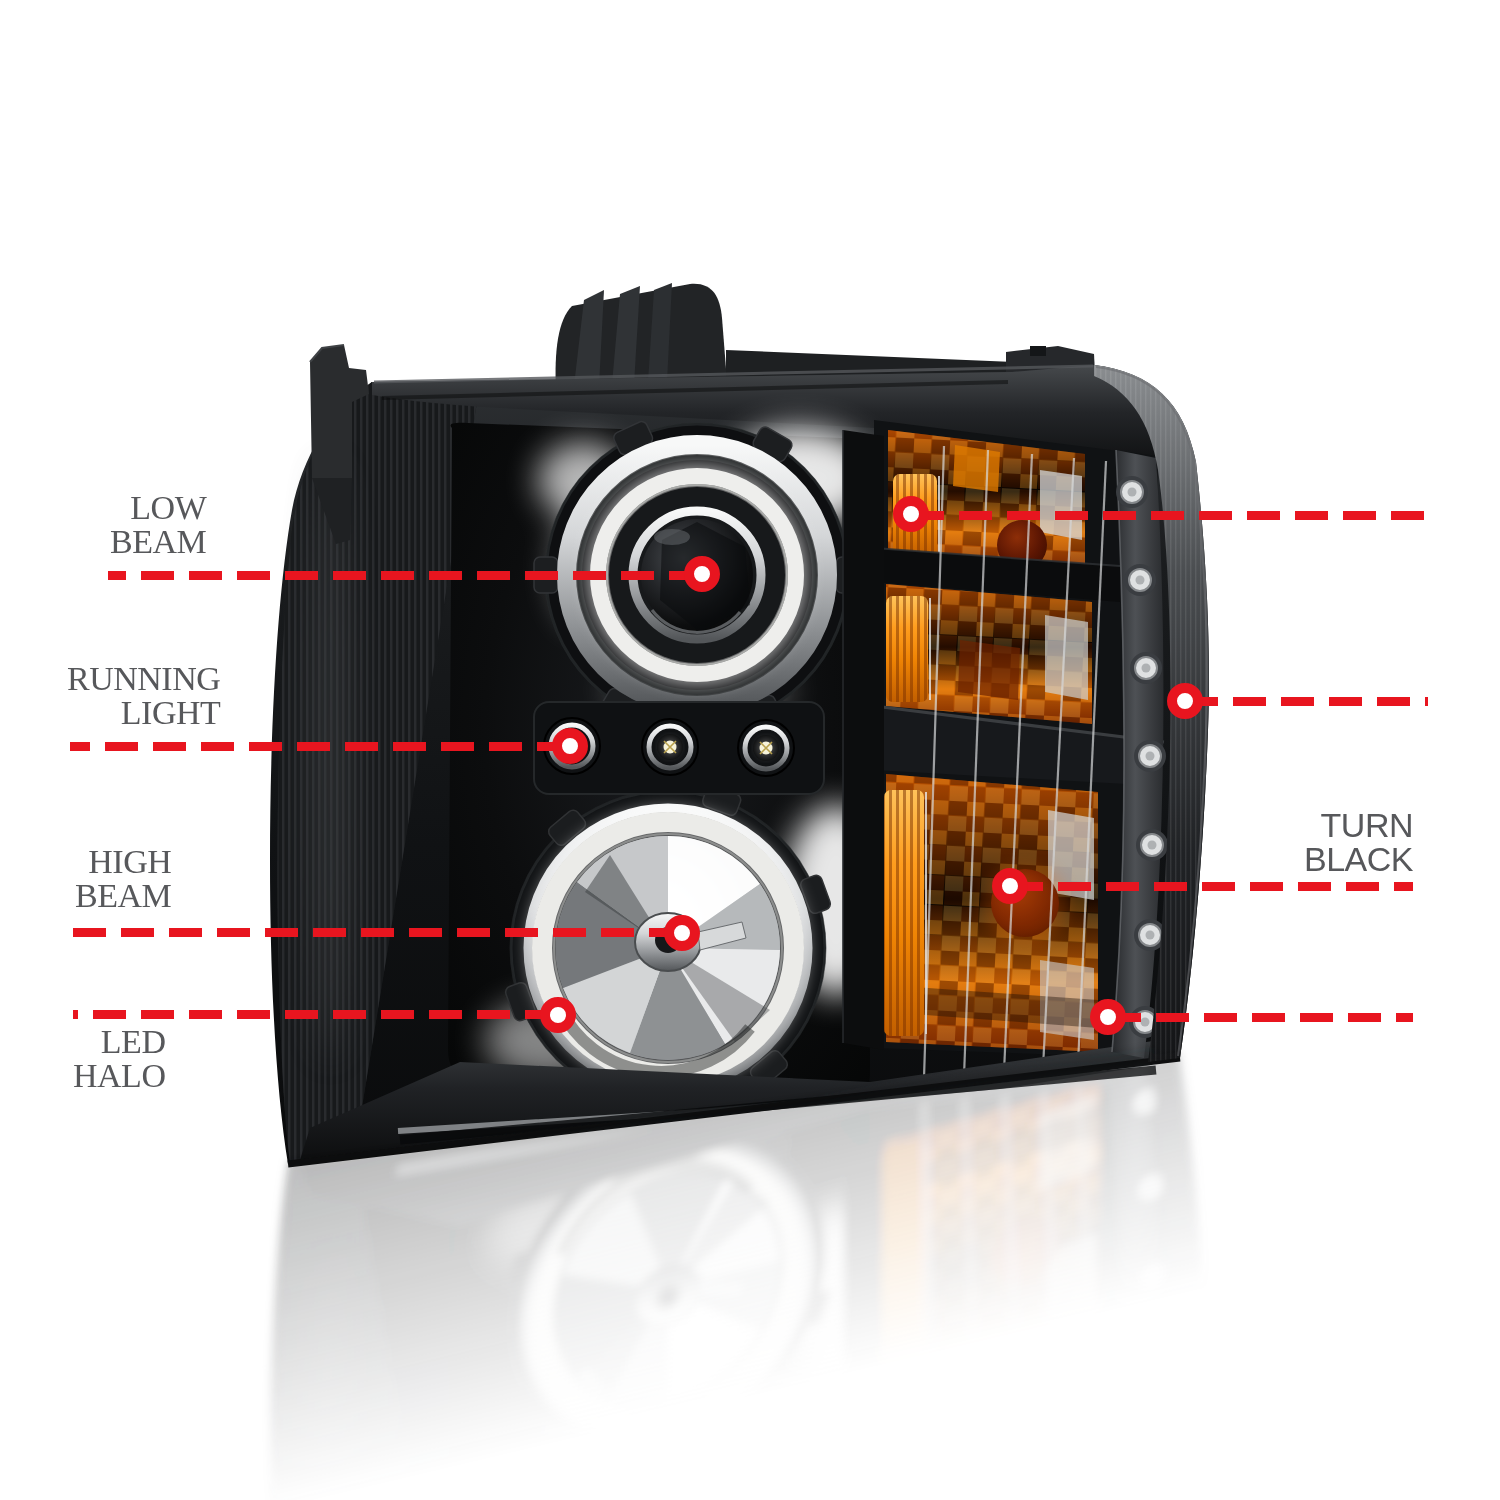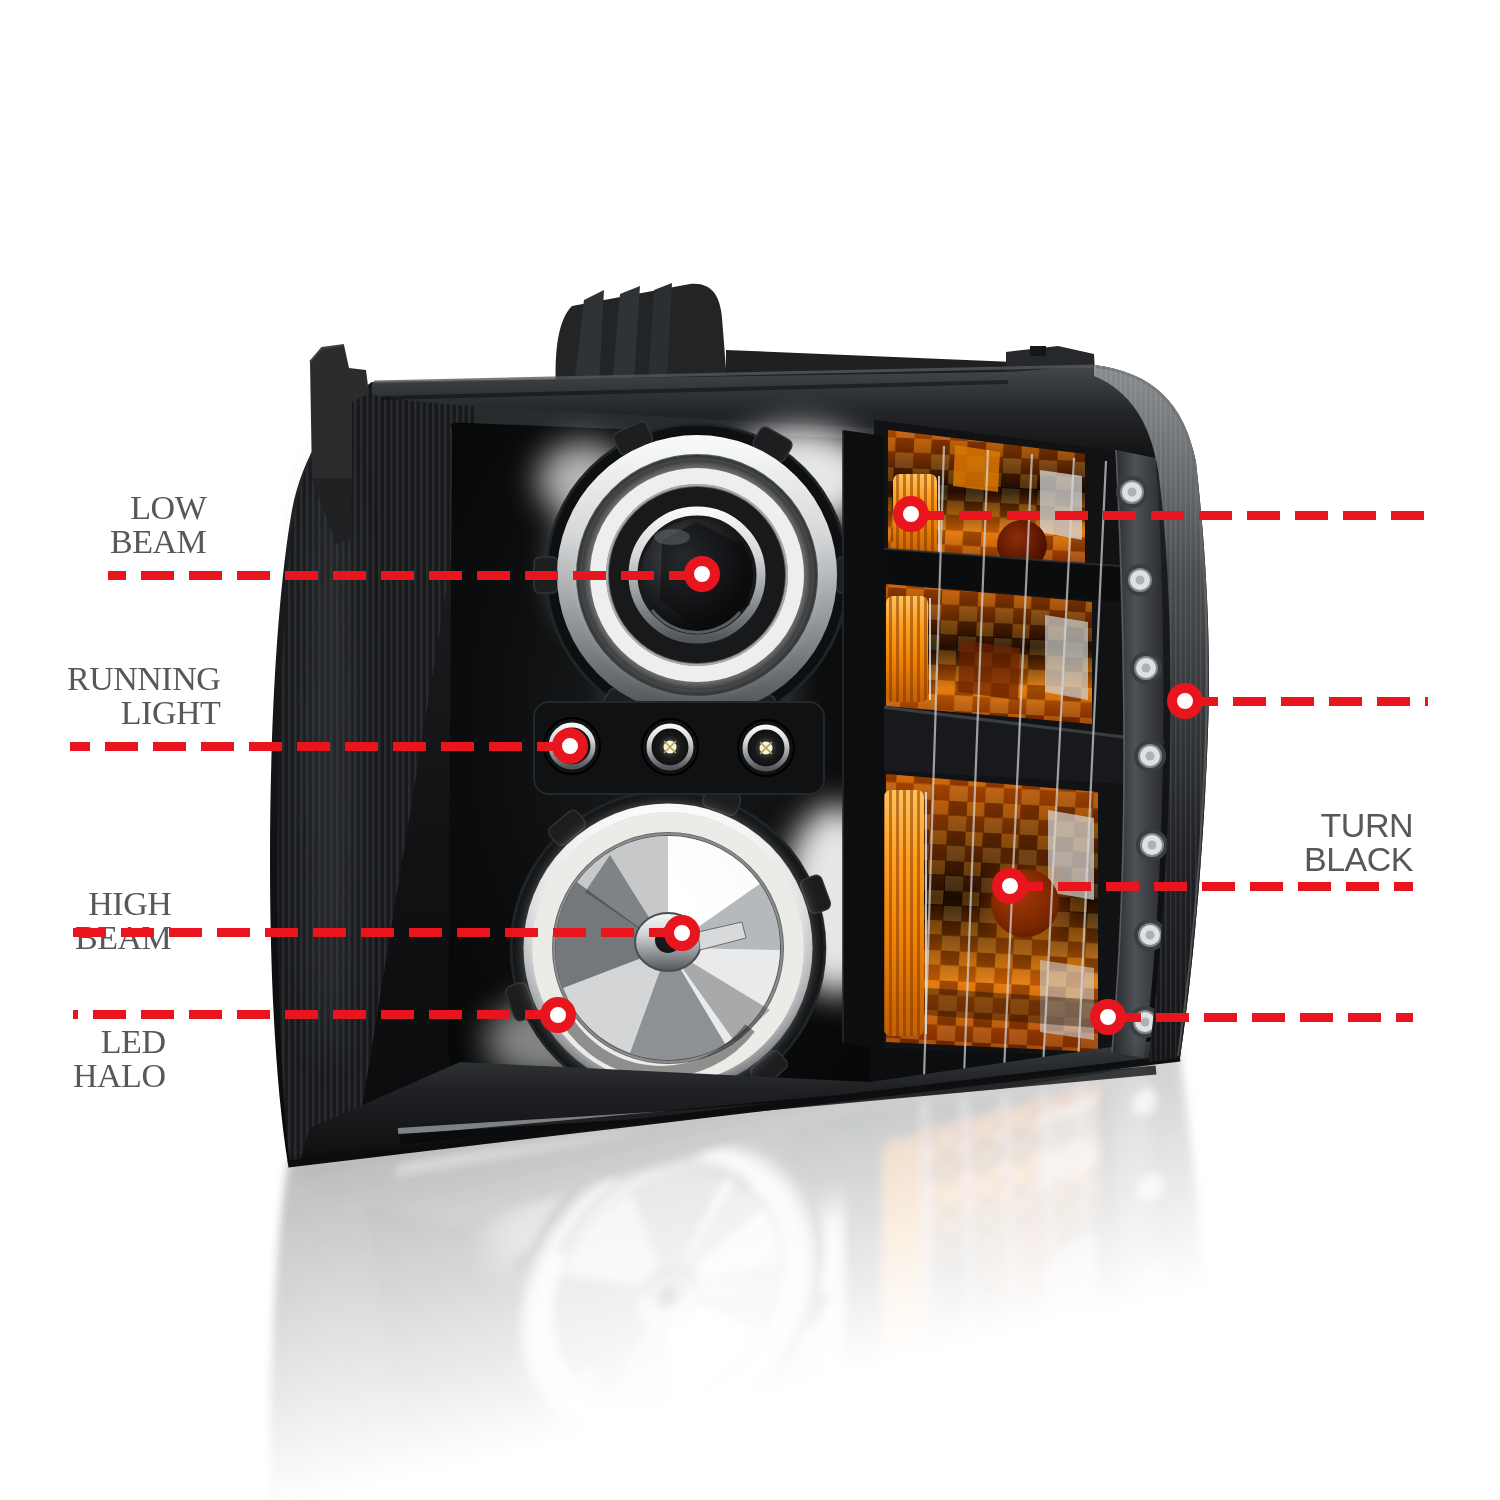--- a/index.html
+++ b/index.html
@@ -413,21 +413,21 @@
         <div>BEAM</div>
       </div>
       <div class="co-line" style="left: 108px; width: 594px; top: 570.5px; height: 9px; background: repeating-linear-gradient(270deg, rgb(232, 21, 31) 0px, rgb(232, 21, 31) 33px, transparent 33px, transparent 48px);"></div>
       <div class="co-dot" style="width: 36px; height: 36px; left: 684px; top: 556px; border: 10px solid rgb(232, 21, 31); background: rgb(255, 255, 255);"></div>
       <div class="co-label left" style="left: 59px; top: 662px; margin-left: 8px;">
         <div>RUNNING</div>
         <div>LIGHT</div>
       </div>
       <div class="co-line" style="left: 70px; width: 500px; top: 741.5px; height: 9px; background: repeating-linear-gradient(270deg, rgb(232, 21, 31) 0px, rgb(232, 21, 31) 33px, transparent 33px, transparent 48px);"></div>
       <div class="co-dot" style="width: 36px; height: 36px; left: 552px; top: 728px; border: 10px solid rgb(232, 21, 31); background: rgb(255, 255, 255);"></div>
-      <div class="co-label left" style="left: 75px; top: 845px; margin-top: 42px;">
+      <div class="co-label left" style="left: 75px; top: 845px;">
         <div>HIGH</div>
         <div>BEAM</div>
       </div>
       <div class="co-line" style="left: 73px; width: 609px; top: 927.5px; height: 9px; background: repeating-linear-gradient(270deg, rgb(232, 21, 31) 0px, rgb(232, 21, 31) 33px, transparent 33px, transparent 48px);"></div>
       <div class="co-dot" style="width: 36px; height: 36px; left: 664px; top: 915px; border: 10px solid rgb(232, 21, 31); background: rgb(255, 255, 255);"></div>
       <div class="co-label left" style="left: 73px; top: 1025px;">
         <div>LED</div>
         <div>HALO</div>
       </div>
       <div class="co-line" style="left: 73px; width: 485px; top: 1009.5px; height: 9px; background: repeating-linear-gradient(270deg, rgb(232, 21, 31) 0px, rgb(232, 21, 31) 33px, transparent 33px, transparent 48px);"></div>

